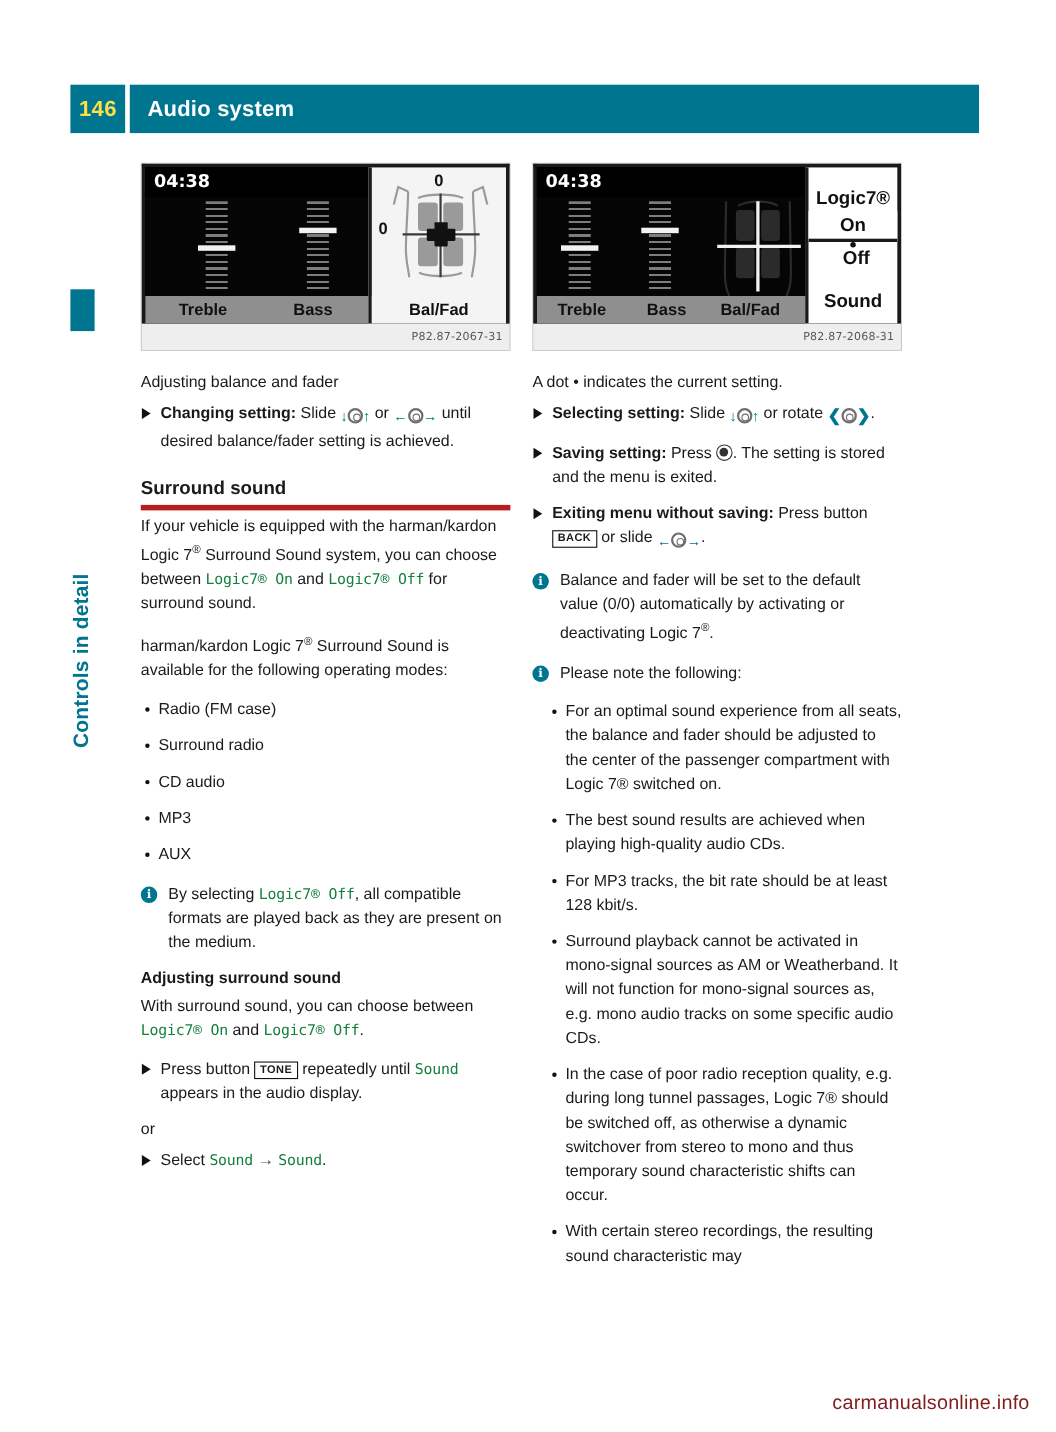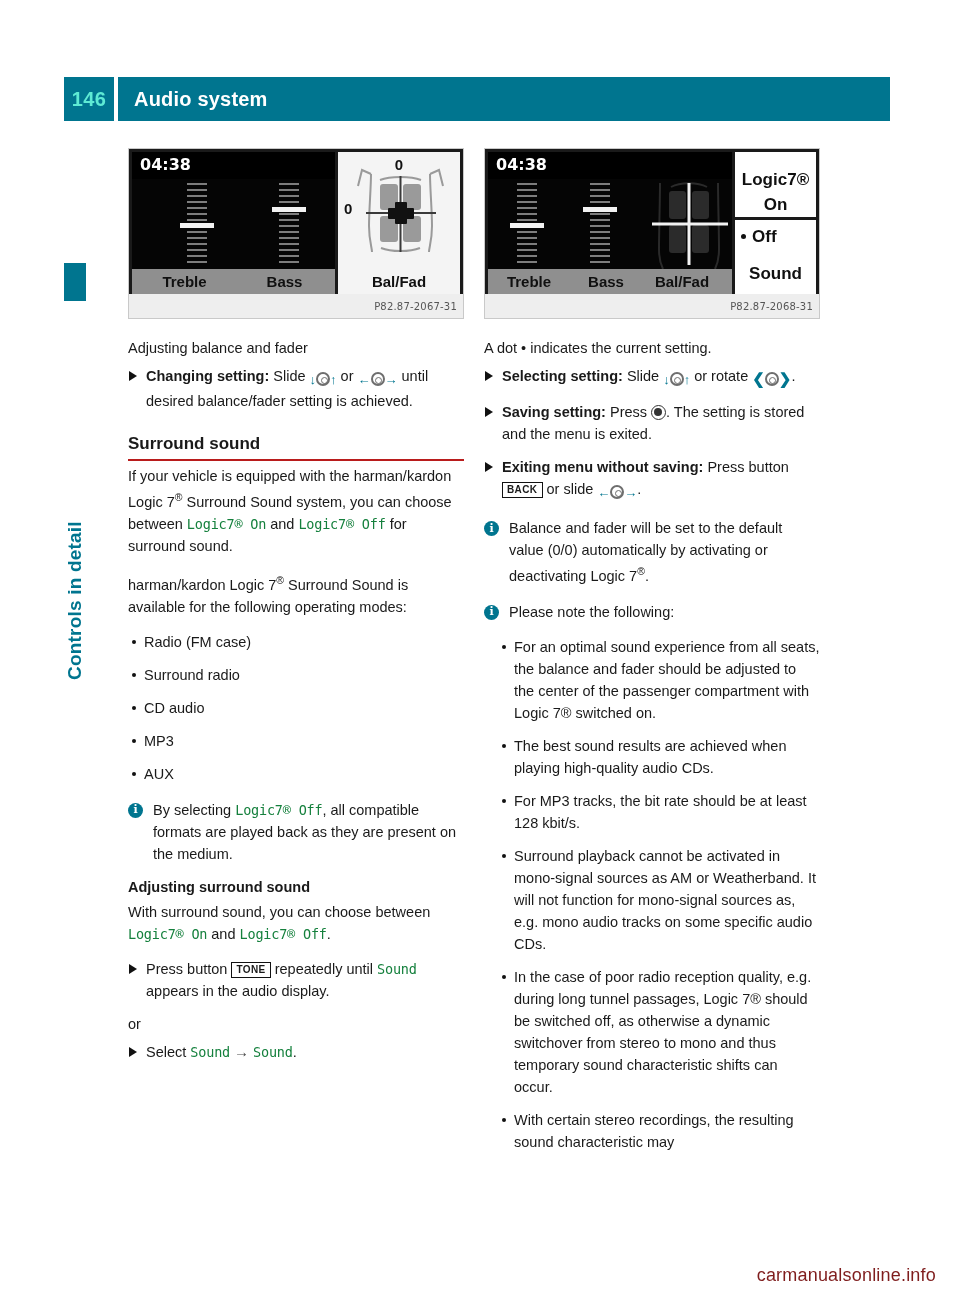--- a/index.html
+++ b/index.html
@@ -20,21 +20,21 @@
     left: 64px;
     top: 77px;
     width: 826px;
     height: 44px;
     display: flex;
     align-items: stretch;
   }
   .header .pagenum {
     width: 50px;
     background: #00758f;
-    color: #5eead4;
+    color: #fde047;
     font-size: 20px;
     font-weight: bold;
     display: flex;
     align-items: center;
     justify-content: center;
     letter-spacing: .3px;
   }
   .header .sep { width: 4px; background: #ffffff; }
   .header .title {
     flex: 1;
@@ -153,21 +153,21 @@
   }
 
   
   .popup {
     width: 84px; background: #ffffff; border-left: 3px solid #1a1a1a;
     font-size: 17px; font-weight: bold; color: #101010;
     display: flex; flex-direction: column;
   }
   .popup .p-head { height: 40px; display:flex; align-items:flex-end; justify-content:center; padding-bottom:2px; }
   .popup .p-on   { height: 28px; display:flex; align-items:center; justify-content:center; background:#ffffff; border-bottom: 3px solid #1a1a1a;}
-  .popup .p-off  { height: 33px; display:flex; align-items:center; justify-content:flex-start; padding-left: 6px; }
+  .popup .p-off  { height: 33px; display:flex; align-items:center; justify-content:flex-start; padding-left: 6px; flex-direction: column; }
   .popup .p-off .dot { width:5px;height:5px;border-radius:50%;background:#111;margin-right:6px; }
   .popup .p-sound{ flex:1; display:flex; align-items:center; justify-content:center; }
 
   .figcap {
     height: 24px; background: #eeeeee;
     display: flex; align-items: center; justify-content: flex-end;
     padding-right: 6px;
     font-size: 10px; color: #555; letter-spacing: .2px;
     font-family: "DejaVu Sans", sans-serif;
   }
@@ -177,21 +177,21 @@
     font-size: 14.5px;
     line-height: 22px;
     margin: 0 0 13px 0;
   }
   .para.tight { margin-bottom: 6px; }
   h2.section {
     font-size: 17px;
     font-weight: bold;
     margin: 22px 0 4px 0;
     padding-bottom: 5px;
-    border-bottom: 2px solid #b91c1c;
+    border-bottom: 5px solid #b91c1c;
   }
   h3.sub {
     font-size: 14.5px;
     font-weight: bold;
     margin: 14px 0 6px 0;
   }
 
   
   .step {
     position: relative;

